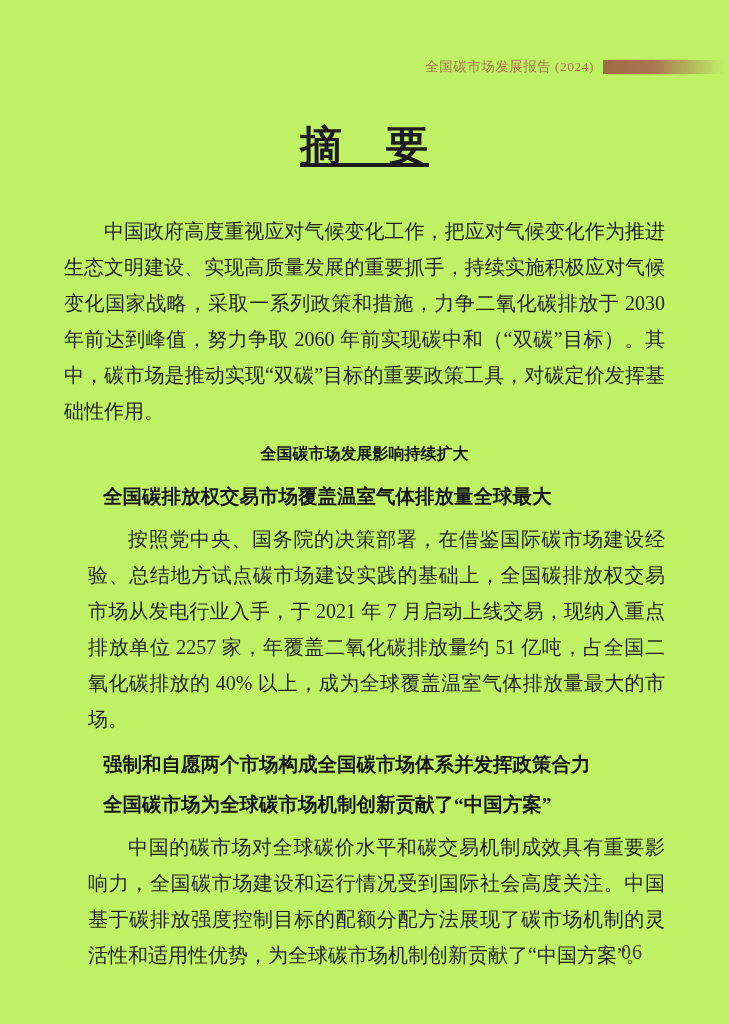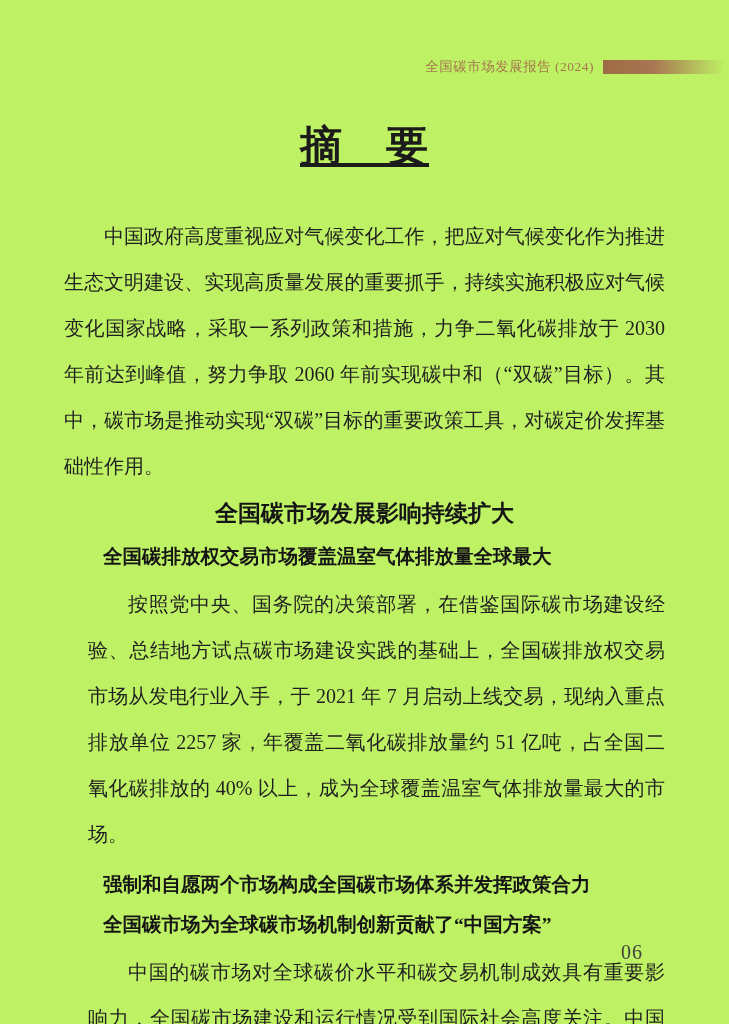--- a/index.html
+++ b/index.html
@@ -52,31 +52,31 @@
     font-size: 42px;
     line-height: 60px;
     font-weight: bold;
     color: #1b1b1b;
     letter-spacing: 1px;
     text-decoration: underline;
   }
   .body-para {
     margin: 0;
     font-size: 20px;
-    line-height: 46px;
+    line-height: 36px;
     text-indent: 2em;
     text-align: justify;
     text-justify: inter-ideograph;
     color: #1f1f1f;
   }
   .intro { margin-top: 37px; }
   .section-heading {
     margin: 10px 0 0 0;
     text-align: center;
-    font-size: 23px;
+    font-size: 16px;
     line-height: 30px;
     font-weight: bold;
     color: #151515;
   }
   .sub-heading {
     margin: 14px 0 0 0;
     font-size: 19.5px;
     line-height: 28px;
     font-weight: bold;
     text-indent: 2em;

